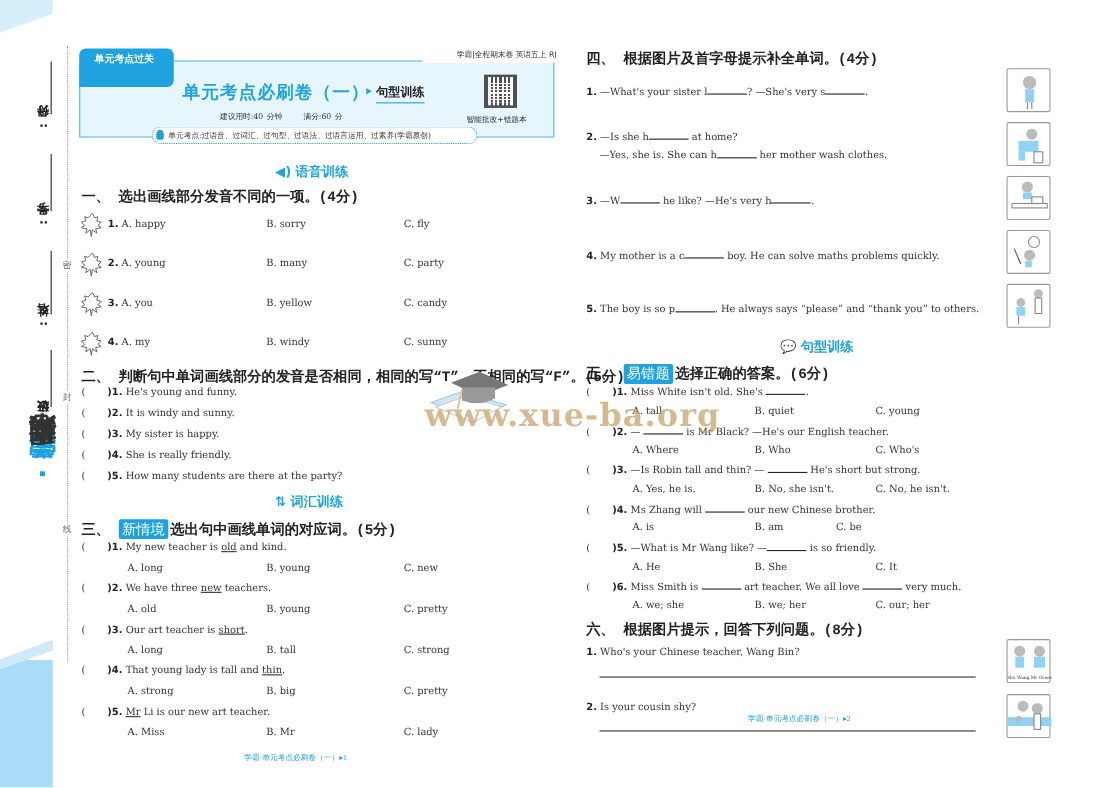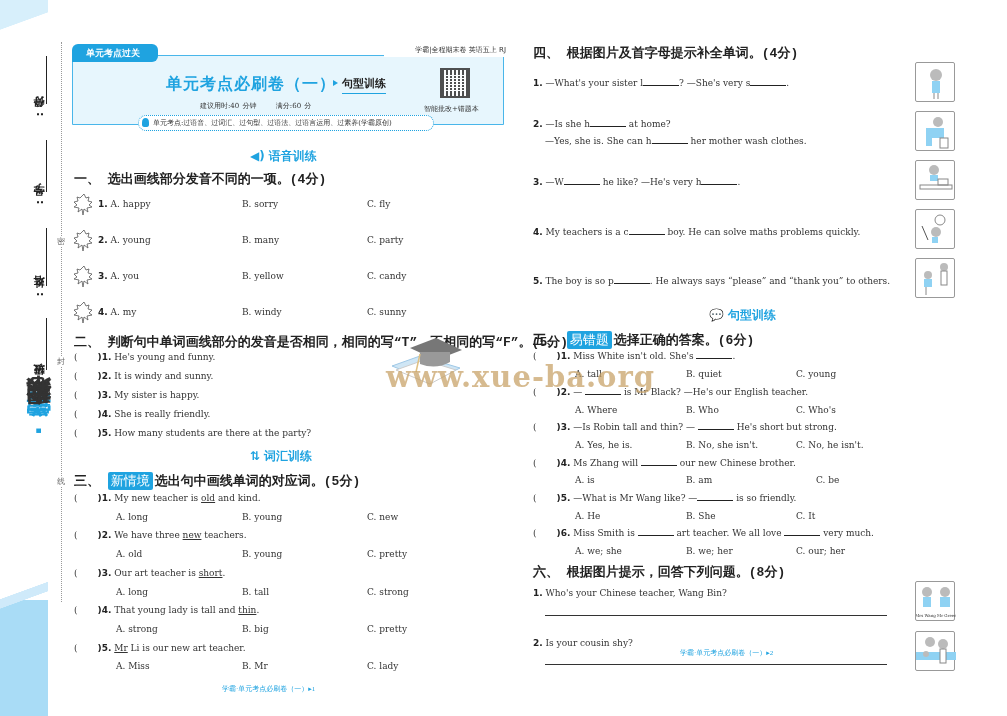--- a/index.html
+++ b/index.html
@@ -11,21 +11,21 @@
 .strip-bot{position:absolute;left:0;top:600px;width:48px;height:116px;background:#a9dcf6}
 .strip-bot:before{content:"";position:absolute;left:0;top:-20px;width:48px;height:30px;background:linear-gradient(160deg,transparent 40%,#cfeafa 41%,#cfeafa 60%,transparent 61%)}
 .vlabel{position:absolute;left:33px;writing-mode:vertical-rl;transform:rotate(180deg);font-family:"DejaVu Sans",sans-serif;font-size:11px;font-weight:bold;color:#222}
 .vline{position:absolute;left:46px;width:1px;background:#222}
 .brand{position:absolute;left:22px;top:420px;writing-mode:vertical-rl;transform:rotate(180deg);font-family:"DejaVu Sans",sans-serif;font-weight:bold;font-size:25px;color:#333;letter-spacing:1px}
 .brand .b1{color:#1fa3e0}
 .dots{position:absolute;left:61px;top:42px;height:560px;border-left:1px dotted #999}
 .seal{position:absolute;left:57px;font-size:8px;color:#666;background:#fff;font-family:"DejaVu Sans",sans-serif}
 
 .hdr{position:absolute;left:72px;top:55px;width:432px;height:70px;background:#e7f6fd;border:1.5px solid #49b6ea;border-radius:6px 0 0 0}
-.hdr-tab{position:absolute;left:72px;top:44px;width:86px;height:18px;background:#1fa3e0;color:#fff;font-family:"DejaVu Sans",sans-serif;font-size:9px;font-weight:bold;border-radius:6px 6px 6px 0;padding:3px 0 0 14px}
+.hdr-tab{position:absolute;left:72px;top:44px;width:86px;height:35px;background:#1fa3e0;color:#fff;font-family:"DejaVu Sans",sans-serif;font-size:9px;font-weight:bold;border-radius:6px 6px 6px 0;padding:3px 0 0 14px}
 .hdr-right{position:absolute;left:384px;top:45px;width:122px;height:12px;background:#fff;font-family:"DejaVu Sans",sans-serif;font-size:7px;text-align:right;color:#333;white-space:nowrap}
 .hdr-title{position:absolute;left:166px;top:74px;font-family:"DejaVu Sans",sans-serif;font-size:16px;font-weight:bold;color:#1fa3e0;letter-spacing:1px}
 .hdr-unit{position:absolute;left:342px;top:76px;font-family:"DejaVu Sans",sans-serif;font-size:11px;font-weight:bold;color:#222;border-bottom:1.5px solid #1fa3e0;padding-bottom:2px}
 .hdr-arrow{position:absolute;left:333px;top:80px;width:0;height:0;border-left:5px solid #1fa3e0;border-top:3px solid transparent;border-bottom:3px solid transparent}
 .hdr-meta{position:absolute;left:200px;top:101px;font-size:7px;color:#333;white-space:nowrap;word-spacing:1px}
 .qr{position:absolute;left:440px;top:68px;width:30px;height:30px;background:
  repeating-linear-gradient(90deg,#333 0 2px,#fff 2px 4px),#333;border:2px solid #333;opacity:.85}
 .qr:after{content:"";position:absolute;inset:3px;background:repeating-linear-gradient(0deg,transparent 0 2px,#fff 2px 3px)}
 .qr-caption{position:absolute;left:424px;top:104px;font-size:7px;color:#333;white-space:nowrap}
 .hdr-pill{position:absolute;left:138px;top:115px;width:296px;height:16px;background:#fff;border:1.5px dotted #1fa3e0;border-radius:8px;font-size:7px;color:#333;padding:2px 0 0 14px;white-space:nowrap}
@@ -148,21 +148,21 @@
 
 <div class="qhead" style="left:533px;top:44px">四、 根据图片及首字母提示补全单词。(4分)</div>
 
 <div class="line" style="left:533px;top:78px"><b>1.</b> <span>—What's your sister l</span><span class="blank"></span><span>? —She's very s</span><span class="blank"></span><span>.</span></div>
 
 <div class="line" style="left:533px;top:119px"><b>2.</b> <span>—Is she h</span><span class="blank"></span><span> at home?</span></div>
 <div class="line" style="left:545px;top:136px"><span>—Yes, she is. She can h</span><span class="blank"></span><span> her mother wash clothes.</span></div>
 
 <div class="line" style="left:533px;top:177px"><b>3.</b> <span>—W</span><span class="blank"></span><span> he like? —He's very h</span><span class="blank"></span><span>.</span></div>
 
-<div class="line" style="left:533px;top:227px"><b>4.</b> <span>My teachers is a c</span><span class="blank"></span><span> boy. He can solve maths problems quickly.</span></div>
+<div class="line" style="left:533px;top:227px"><b>4.</b> <span>My mother is a c</span><span class="blank"></span><span> boy. He can solve maths problems quickly.</span></div>
 
 <div class="line" style="left:533px;top:276px"><b>5.</b> <span>The boy is so p</span><span class="blank"></span><span>. He always says “please” and “thank you” to others.</span></div>
 
 <div class="pic" style="left:915px;top:62px"><svg width="40" height="40" viewBox="0 0 40 40">
       <circle cx="20" cy="12" r="6" fill="#bbb"></circle>
       <rect x="16" y="18" width="8" height="12" fill="#8fd2f3"></rect>
       <line x1="18" y1="30" x2="18" y2="36" stroke="#888"></line>
       <line x1="22" y1="30" x2="22" y2="36" stroke="#888"></line>
     </svg></div>
 <div class="pic" style="left:915px;top:111px"><svg width="40" height="40" viewBox="0 0 40 40">
@@ -206,21 +206,21 @@
 <div class="line" style="left:796px;top:405px">C. Who's</div>
 
 <div class="line" style="left:533px;top:422px">(&nbsp;&nbsp;&nbsp;&nbsp;&nbsp;&nbsp;&nbsp;<b>)3.</b> <span>—Is Robin tall and thin? — </span><span class="blank"></span><span> He's short but strong.</span></div>
 <div class="line" style="left:575px;top:440px">A. Yes, he is.</div>
 <div class="line" style="left:686px;top:440px">B. No, she isn't.</div>
 <div class="line" style="left:796px;top:440px">C. No, he isn't.</div>
 
 <div class="line" style="left:533px;top:458px">(&nbsp;&nbsp;&nbsp;&nbsp;&nbsp;&nbsp;&nbsp;<b>)4.</b> <span>Ms Zhang will </span><span class="blank"></span><span> our new Chinese brother.</span></div>
 <div class="line" style="left:575px;top:475px">A. is</div>
 <div class="line" style="left:686px;top:475px">B. am</div>
-<div class="line" style="left:816px;top:475px">C. be</div>
+<div class="line" style="left:760px;top:475px">C. be</div>
 
 <div class="line" style="left:533px;top:493px">(&nbsp;&nbsp;&nbsp;&nbsp;&nbsp;&nbsp;&nbsp;<b>)5.</b> <span>—What is Mr Wang like? —</span><span class="blank"></span><span> is so friendly.</span></div>
 <div class="line" style="left:575px;top:511px">A. He</div>
 <div class="line" style="left:686px;top:511px">B. She</div>
 <div class="line" style="left:796px;top:511px">C. It</div>
 
 <div class="line" style="left:533px;top:528px">(&nbsp;&nbsp;&nbsp;&nbsp;&nbsp;&nbsp;&nbsp;<b>)6.</b> <span>Miss Smith is </span><span class="blank"></span><span> art teacher. We all love </span><span class="blank"></span><span> very much.</span></div>
 <div class="line" style="left:575px;top:546px">A. we; she</div>
 <div class="line" style="left:686px;top:546px">B. we; her</div>
 <div class="line" style="left:796px;top:546px">C. our; her</div>

